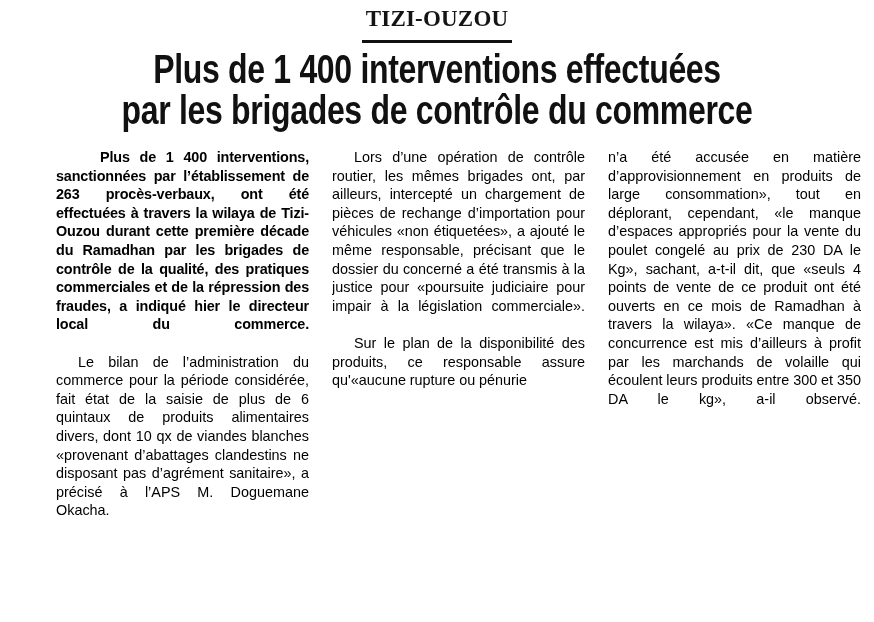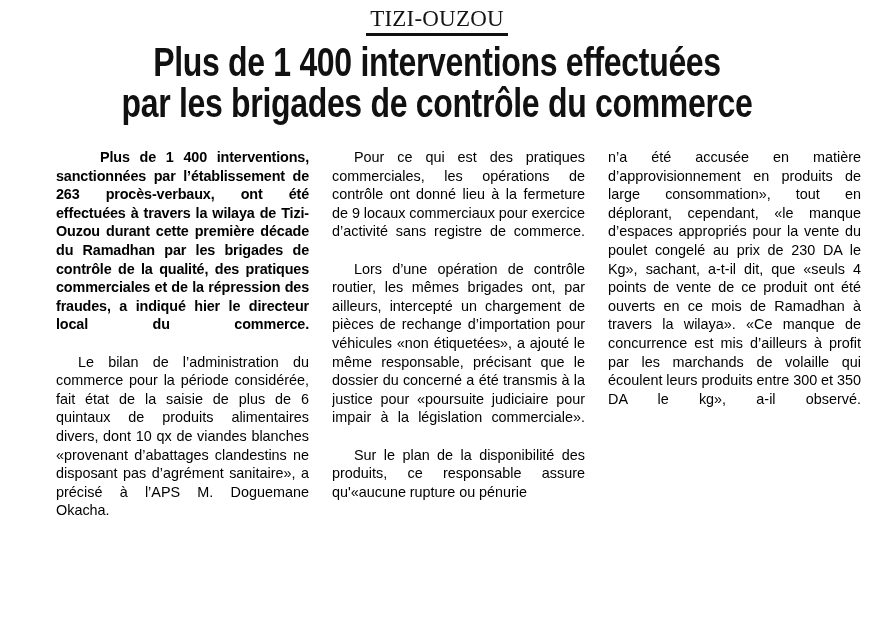--- a/index.html
+++ b/index.html
@@ -27,25 +27,25 @@
 
   
   .kicker-wrap {
     text-align: center;
     padding-top: 7px;
     line-height: 1;
   }
   .kicker {
     display: inline-block;
     font-family: "Liberation Serif", "DejaVu Serif", serif;
-    font-weight: normal;
+    font-weight: bold;
     font-size: 23px;
     letter-spacing: 0.2px;
     color: #141414;
-    padding: 0 4px 3px 4px;
+    padding: 0 4px 10px 4px;
     border-bottom: 3px solid #111111;
   }
 
   
   .headline {
     text-align: center;
     font-family: "Liberation Sans Narrow", "Liberation Sans", sans-serif;
     font-weight: bold;
     font-size: 40px;
     line-height: 0.98;
@@ -126,21 +126,20 @@
   </h1>
 
   <div class="columns">
 
     <div class="col">
       <p class="lead">Plus de 1 400 interventions, sanctionnées par l’établissement de 263 procès-verbaux, ont été effectuées à travers la wilaya de Tizi-Ouzou durant cette première décade du Ramadhan par les brigades de contrôle de la qualité, des pratiques commerciales et de la répression des fraudes, a indiqué hier le directeur local du commerce.</p>
       <p class="body">Le bilan de l’administration du commerce pour la période considérée, fait état de la saisie de plus de 6 quintaux de produits alimentaires divers, dont 10 qx de viandes blanches «provenant d’abattages clandestins ne disposant pas d’agrément sanitaire», a précisé à l’APS M. Doguemane Okacha.</p>
     </div>
 
     <div class="col">
-      <p class="body">Pour ce qui est des pratiques commerciales, les opérations de contrôle ont donné lieu à la fermeture de 9 locaux commerciaux pour exercice d’activité sans registre de commerce.</p>
       <p class="body">Lors d’une opération de contrôle routier, les mêmes brigades ont, par ailleurs, intercepté un chargement de pièces de rechange d’importation pour véhicules «non étiquetées», a ajouté le même responsable, précisant que le dossier du concerné a été transmis à la justice pour «poursuite judiciaire pour impair à la législation commerciale».</p>
       <p class="body open">Sur le plan de la disponibilité des produits, ce responsable assure qu'«aucune rupture ou pénurie</p>
     </div>
 
     <div class="col">
       <p class="cont">n’a été accusée en matière d’approvisionnement en produits de large consommation», tout en déplorant, cependant, «le manque d’espaces appropriés pour la vente du poulet congelé au prix de 230 DA le Kg», sachant, a-t-il dit, que «seuls 4 points de vente de ce produit ont été ouverts en ce mois de Ramadhan à travers la wilaya». «Ce manque de concurrence est mis d’ailleurs à profit par les marchands de volaille qui écoulent leurs produits entre 300 et 350 DA le kg», a-il observé.</p>
     </div>
 
   </div>
 </div>

